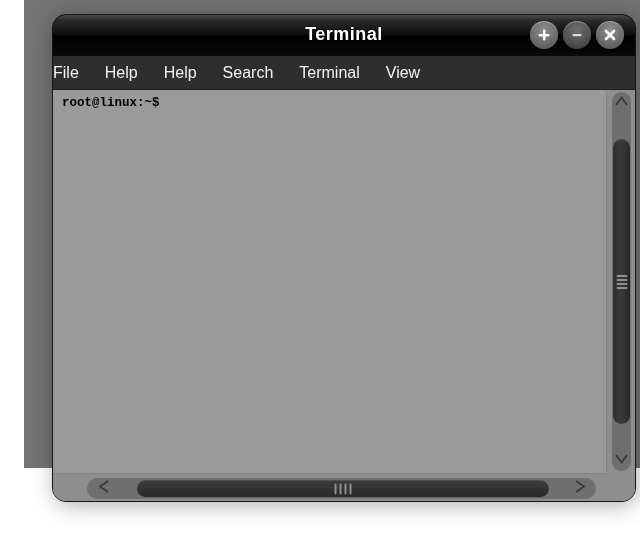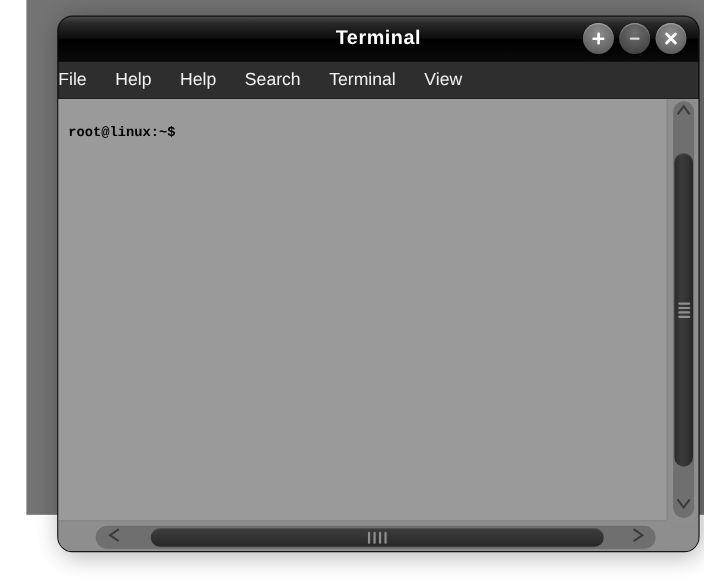--- a/index.html
+++ b/index.html
@@ -124,21 +124,21 @@
   }
 
   
   #terminal-screen {
     position: absolute;
     left: 0;
     top: 0;
     right: 29px;
     bottom: 30px;
     background: #9a9a9a;
-    padding: 24px 0 0 9px;
+    padding: 6px 0 0 9px;
     box-sizing: border-box;
     overflow: hidden;
   }
   #prompt-line {
     color: #000000;
     font-family: "Liberation Mono", "DejaVu Sans Mono", monospace;
     font-size: 12.5px;
     line-height: 15px;
     white-space: pre;
     font-weight: bold;

